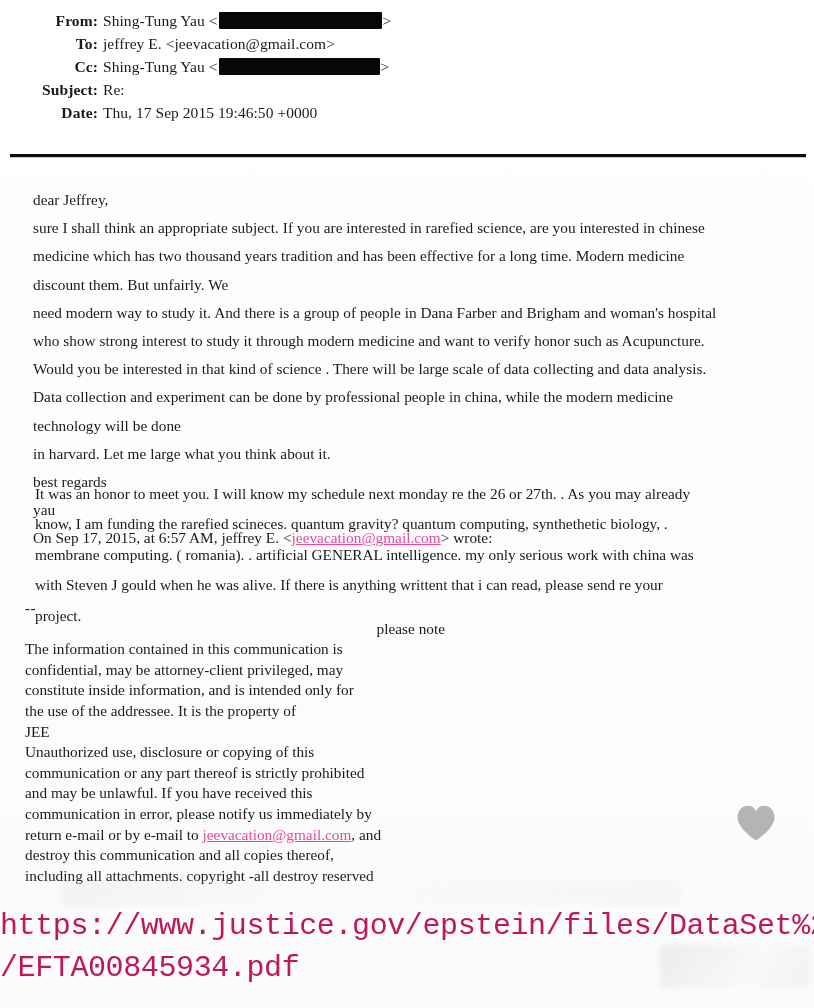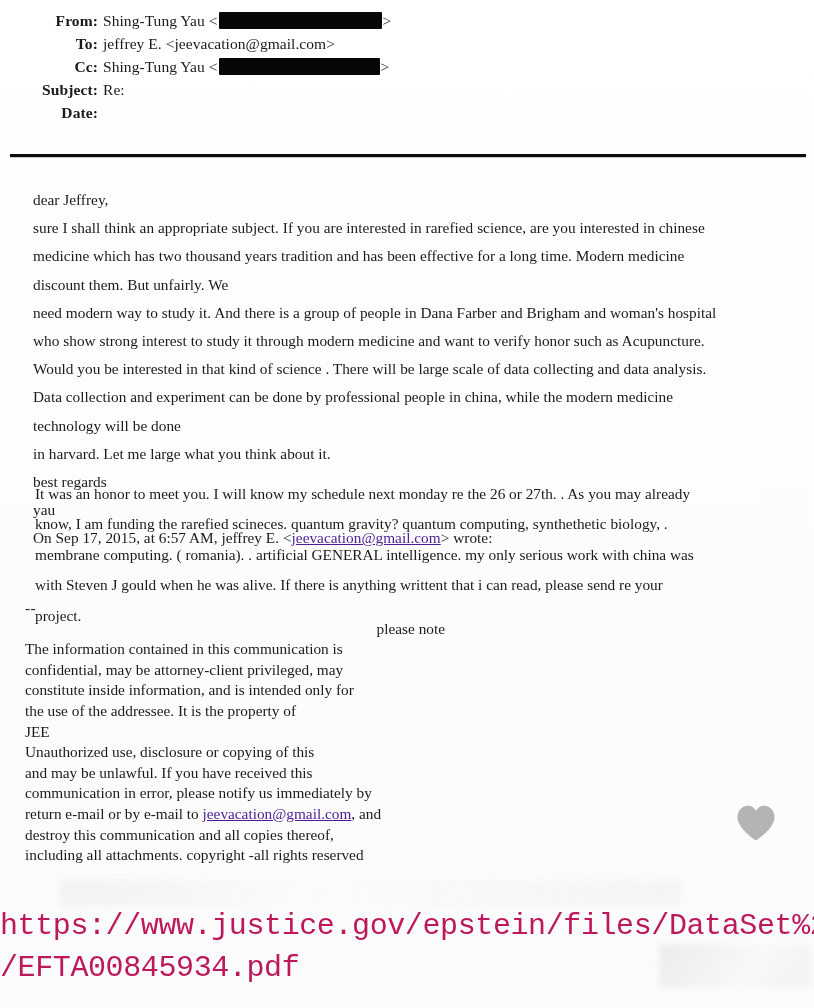--- a/index.html
+++ b/index.html
@@ -124,21 +124,21 @@
   .dashdash {
     letter-spacing: 0.5px;
   }
   .indent-note {
     padding-left: 37px;
     text-align: right;
   }
 
   a.maillink,
   .maillink {
-    color: #4c1d95;
+    color: #ec4899;
   }
 
   
   .heart-icon {
     position: absolute;
     left: 735px;
     top: 804px;
     width: 42px;
     height: 38px;
   }
@@ -208,20 +208,21 @@
       <div class="hdr-value"><span>Shing-Tung Yau &lt;</span><span class="redaction cc"></span><span>&gt;</span></div>
     </div>
 
     <div class="hdr-row">
       <div class="hdr-label">Subject:</div>
       <div class="hdr-value">Re:</div>
     </div>
 
     <div class="hdr-row">
       <div class="hdr-label">Date:</div>
+      <div class="hdr-value">Thu, 17 Sep 2015 19:46:50 +0000</div>
     </div>
 
   </div>
 
   <div class="hr-divider"></div>
 
   <div class="body-text">
     <p>dear Jeffrey,</p>
     <p>sure I shall think an appropriate subject. If you are interested in rarefied science, are you interested in chinese</p>
     <p>medicine which has two thousand years tradition and has been effective for a long time. Modern medicine</p>
@@ -247,25 +248,26 @@
 
   <div class="signature-block">
     <p class="dashdash">--</p>
     <p class="indent-note">please note</p>
     <p>The information contained in this communication is</p>
     <p>confidential, may be attorney-client privileged, may</p>
     <p>constitute inside information, and is intended only for</p>
     <p>the use of the addressee. It is the property of</p>
     <p>JEE</p>
     <p>Unauthorized use, disclosure or copying of this</p>
+    <p>communication or any part thereof is strictly prohibited</p>
     <p>and may be unlawful. If you have received this</p>
     <p>communication in error, please notify us immediately by</p>
     <p><span>return e-mail or by e-mail to </span><a class="maillink" href="#">jeevacation@gmail.com</a><span>, and</span></p>
     <p>destroy this communication and all copies thereof,</p>
-    <p>including all attachments. copyright -all rights reserved</p>
+    <p>including all attachments. copyright -all destroy reserved</p>
   </div>
 
   <div class="heart-icon">
     <svg viewBox="0 0 42 38" xmlns="http://www.w3.org/2000/svg" aria-hidden="true">
       <path d="M21 36.5 C 21 36.5 2.5 24.8 2.5 13.3 C 2.5 6.4 7.4 1.8 13.0 1.8 C 17.0 1.8 19.6 4.3 21 7.2 C 22.4 4.3 25.0 1.8 29.0 1.8 C 34.6 1.8 39.5 6.4 39.5 13.3 C 39.5 24.8 21 36.5 21 36.5 Z" fill="#b4b4b4"></path>
     </svg>
   </div>
 
   <div class="watermark-smudge2"></div>
 

